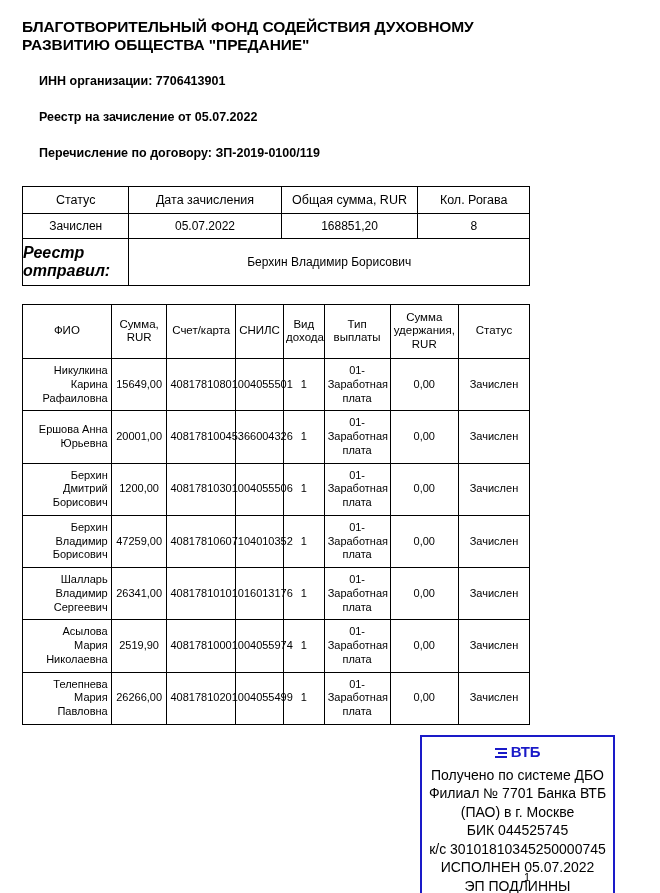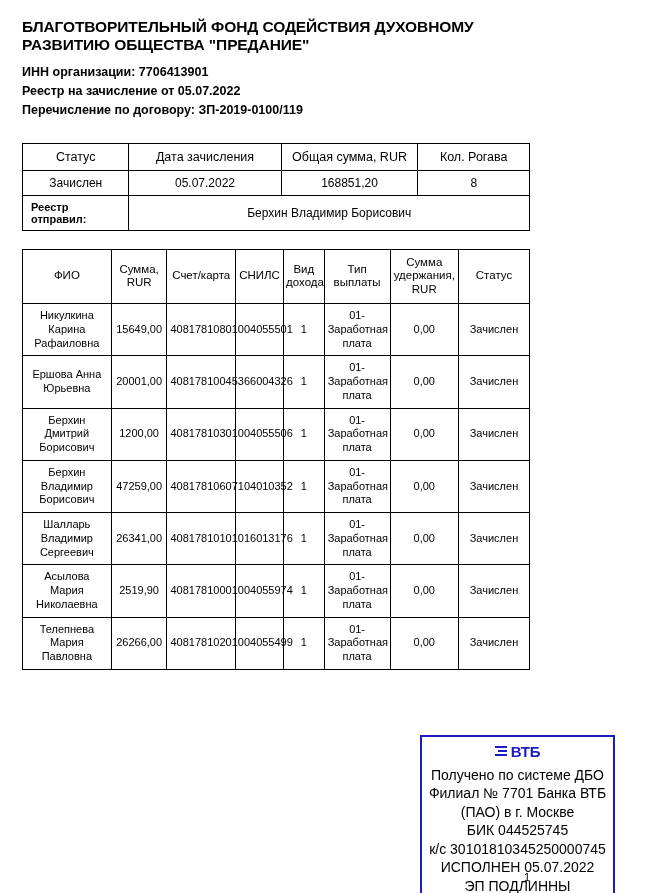--- a/index.html
+++ b/index.html
@@ -26,21 +26,21 @@
     font-size: 15.5px;
     font-weight: bold;
     line-height: 1.18;
     letter-spacing: -0.1px;
     margin: 0 0 8px 0;
   }
   .meta-line {
     font-size: 12.5px;
     font-weight: bold;
     line-height: 1.55;
-    margin: 0;
+    margin: 17px;
   }
   .meta-block {
     margin-bottom: 6px;
   }
   table {
     border-collapse: collapse;
     width: 100%;
   }
   .summary-table {
     margin-top: 22px;
@@ -53,22 +53,23 @@
     padding: 5px 3px;
   }
   .summary-table th {
     font-weight: normal;
     font-size: 12.5px;
     padding: 6px 3px;
   }
   .summary-table .lbl {
     font-weight: bold;
     text-align: left;
-    padding-left: 8px;
-    font-size: 11px;
+    padding-left: 0;
+    font-size: 16px;
+    font-style: italic;
   }
   .details-table {
     margin-top: 18px;
     table-layout: fixed;
   }
   .details-table th {
     border: 1px solid #000;
     font-weight: normal;
     font-size: 11.5px;
     padding: 6px 2px;
@@ -78,35 +79,35 @@
   .details-table td {
     border: 1px solid #000;
     font-size: 11px;
     padding: 5px 3px;
     text-align: center;
     line-height: 1.25;
     height: 34px;
     vertical-align: middle;
   }
   .details-table td.name {
-    text-align: center;
+    text-align: right;
   }
   .stamp {
     position: absolute;
     left: 420px;
     top: 735px;
     width: 195px;
     border: 2px solid #1a1ac8;
     box-sizing: border-box;
     padding: 6px 4px 8px 4px;
     text-align: center;
   }
   .stamp-logo {
     display: flex;
-    align-items: center;
+    align-items: flex-end;
     justify-content: center;
     gap: 4px;
     margin-bottom: 6px;
   }
   .stamp-logo .bars {
     display: inline-block;
     width: 12px;
   }
   .stamp-logo .bars i {
     display: block;

